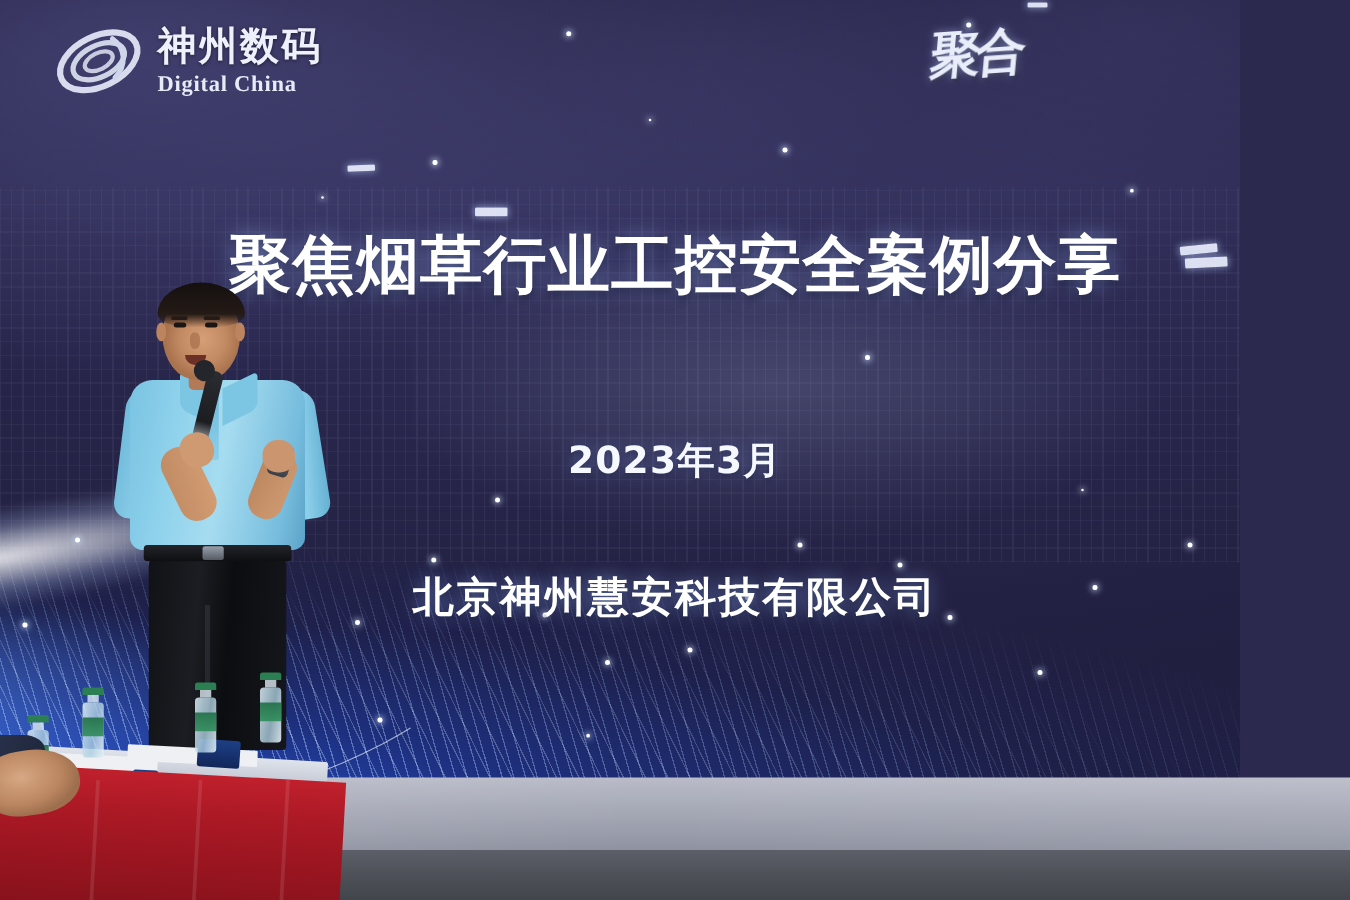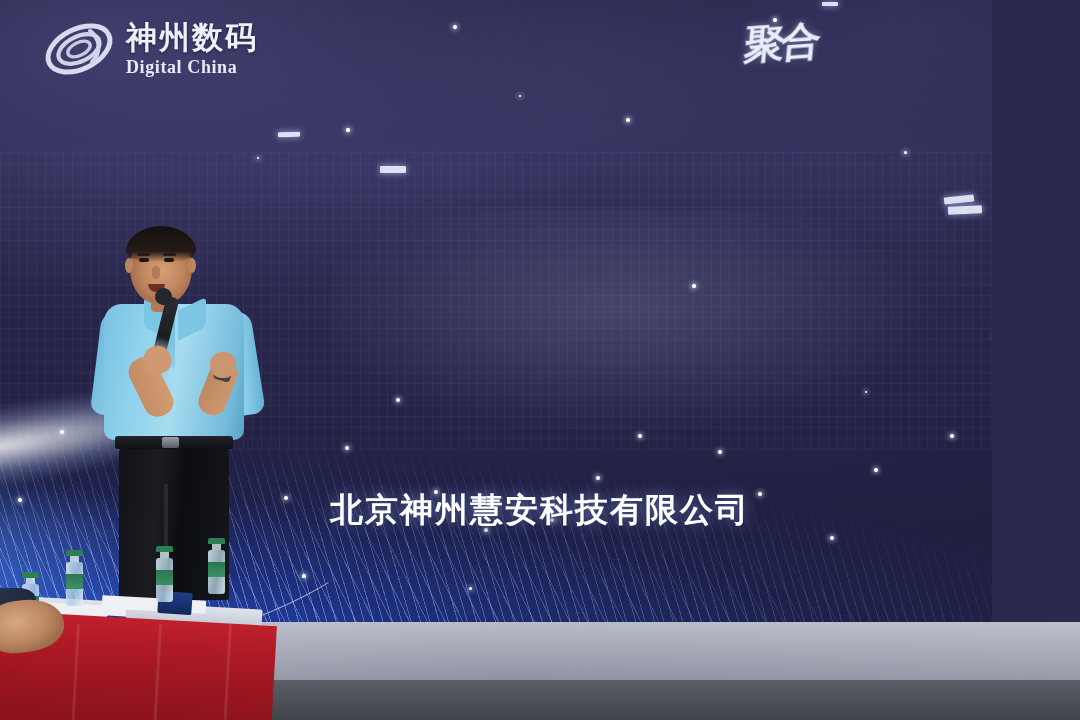--- a/index.html
+++ b/index.html
@@ -124,21 +124,20 @@
     position:absolute; left:0; top:348px; width:1080px; text-align:center;
     font-family:"DejaVu Sans", sans-serif;
     font-size:30px; font-weight:700; color:#f6f8ff; letter-spacing:1px;
     text-shadow:0 0 12px rgba(150,175,255,.45), 0 2px 6px rgba(8,10,30,.7);
   }
   .slide-company{
     position:absolute; left:0; top:456px; width:1080px; text-align:center;
     font-family:"DejaVu Sans", sans-serif;
     font-size:33px; font-weight:700; color:#ffffff; letter-spacing:2px;
     text-shadow:0 0 14px rgba(150,180,255,.6), 0 2px 6px rgba(6,10,30,.7);
-    margin-top:32px;
   }
 
   
   .speaker{ position:absolute; left:92px; top:228px; width:170px; height:372px; }
   .neck{ position:absolute; left:59px; top:62px; width:26px; height:22px; background:#b27a57; border-radius:4px; }
   .head{
     position:absolute; left:38px; top:2px; width:62px; height:74px;
     background:radial-gradient(48% 42% at 52% 56%, #d79f76 0%, #c28a62 62%, #a9734f 100%);
     border-radius:48% 48% 44% 44%/52% 52% 48% 48%;
   }
@@ -330,20 +329,22 @@
       <div class="logo-words">
         <span class="logo-cn">神州数码</span>
         <span class="logo-en">Digital China</span>
       </div>
     </div>
 
     <div class="logo-right">
       <div class="cal">聚合</div>
     </div>
 
+    <div class="slide-title">聚焦烟草行业工控安全案例分享</div>
+    <div class="slide-date">2023年3月</div>
     <div class="slide-company">北京神州慧安科技有限公司</div>
   </div>
 
   <div class="floor-top"></div>
   <div class="floor-sheen"></div>
   <div class="floor-bot"></div>
 
   <div class="speaker">
     <div class="legs"></div>
     <div class="leg-split"></div>

